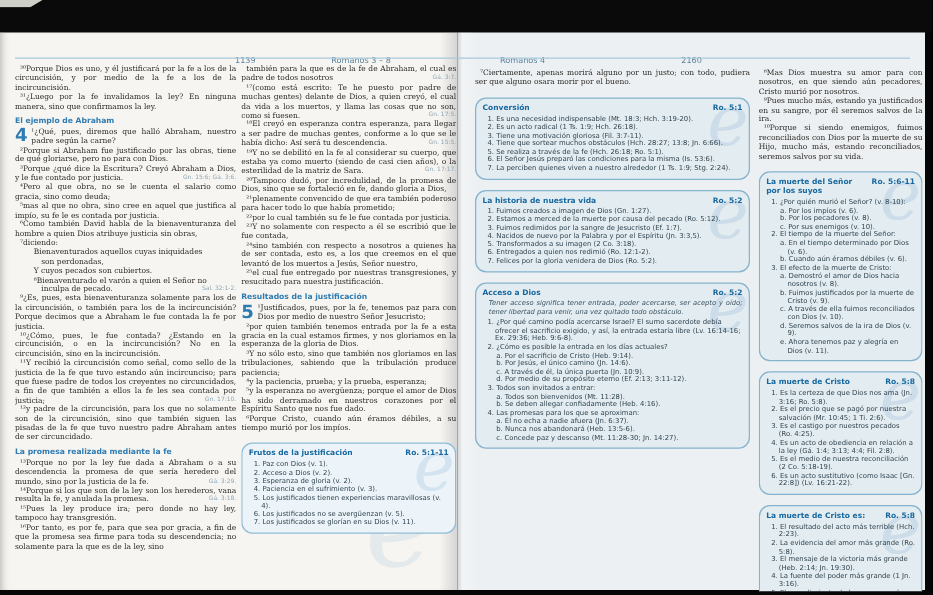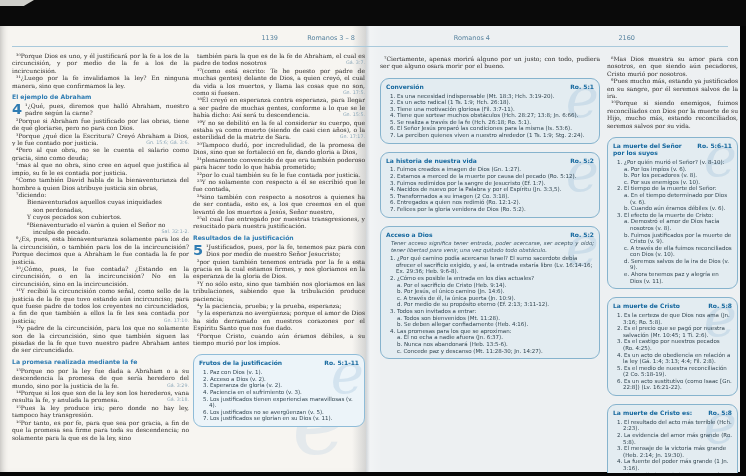--- a/index.html
+++ b/index.html
@@ -7,22 +7,22 @@
          font-family:"DejaVu Serif",serif;-webkit-font-smoothing:antialiased;}
   .top-bar{position:absolute;left:0;top:0;width:746px;height:26px;background:#0a0a0a;}
   .corner-sliver{position:absolute;left:0;top:0;width:34px;height:6px;background:#cfcfca;
                  clip-path:polygon(0 0,100% 0,70% 100%,0 100%);}
   .spread{position:absolute;left:0;top:26px;width:740px;height:446px;}
   .page{position:absolute;top:0;height:446px;}
   .page-left{left:0;width:366px;background:#f7f5f1;box-shadow:inset 6px 0 8px -6px rgba(0,0,0,.35);}
   .page-right{left:366px;width:374px;background:#edf0f2;}
   .spine{position:absolute;left:352px;top:0;width:30px;height:446px;
          background:linear-gradient(90deg,rgba(0,0,0,0) 0%,rgba(60,70,80,.18) 45%,rgba(255,255,255,.25) 60%,rgba(0,0,0,0) 100%);}
-  .pg-head{position:absolute;top:8px;font-family:"DejaVu Sans","Liberation Sans",sans-serif;
-           font-size:6.5px;color:#58839f;text-align:right;width:90px;}
+  .pg-head{position:absolute;top:18px;font-family:"DejaVu Sans","Liberation Sans",sans-serif;
+           font-size:6.5px;color:#58839f;text-align:left;width:90px;}
   #h-pl{left:188px}#h-tl{left:265px}#h-tr{left:400px}#h-pr{left:545px}
   .head-rule{position:absolute;left:12px;top:20px;width:716px;height:1px;background:#a9c9db;}
   .page-wm{position:absolute;font-family:"DejaVu Serif",serif;font-style:italic;
            color:rgba(130,175,210,.16);pointer-events:none;z-index:0;}
   #wm-left{left:292px;top:340px;font-size:95px;}
   #wm-right{left:472px;top:28px;font-size:95px;}
 
   .col{position:absolute;top:26px;height:418px;overflow:hidden;text-align:justify;z-index:1;}
   #col1{left:12px;width:177px;}
   #col2{left:193px;width:172px;}

